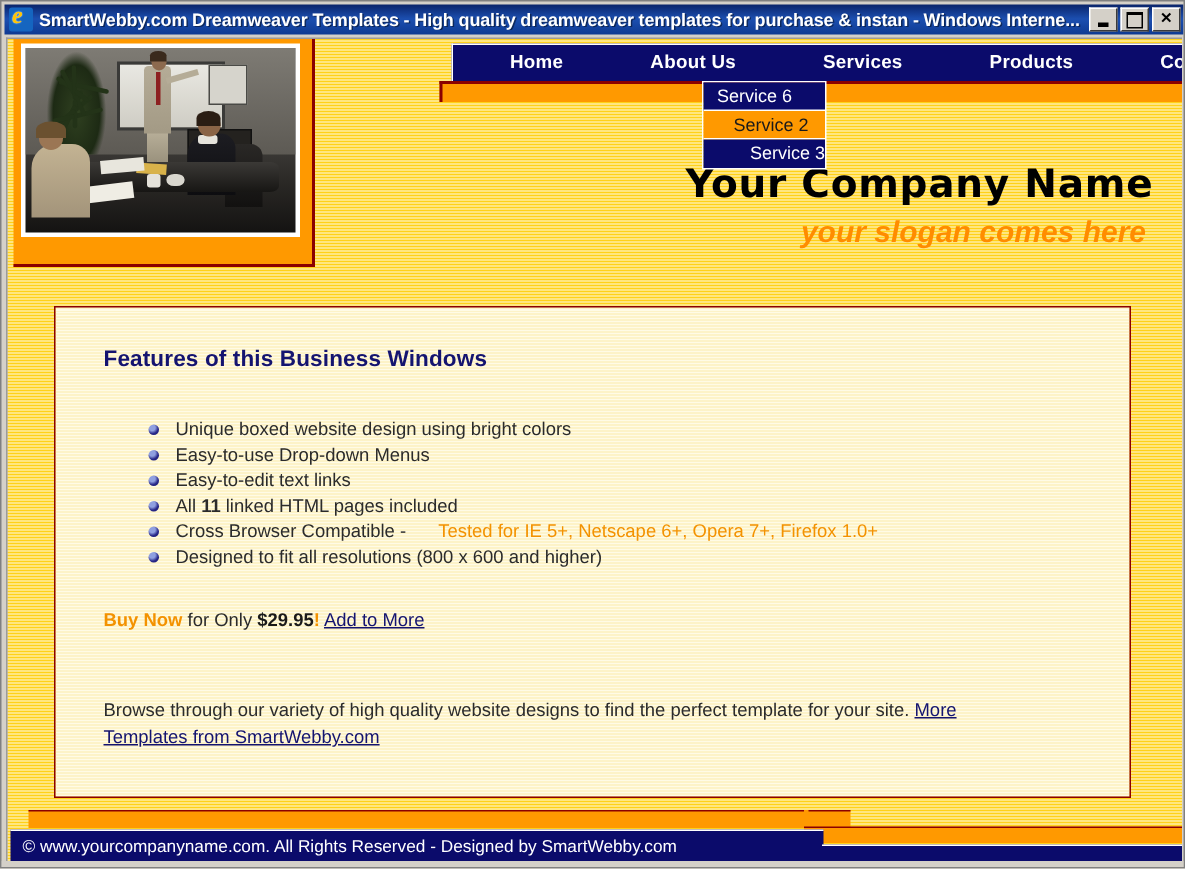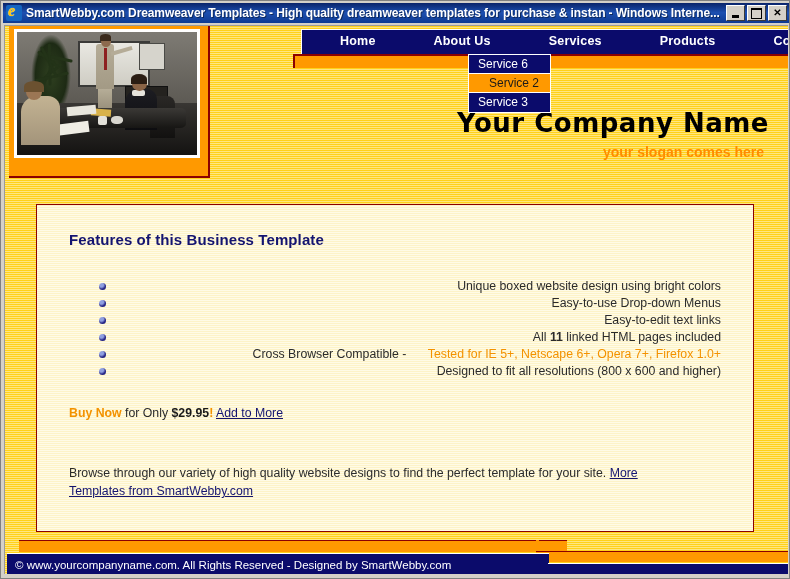--- a/index.html
+++ b/index.html
@@ -205,36 +205,37 @@
   .ditem {
     height: 19px; line-height: 19px;
     background: #0b0b6b;
     color: #ffffff;
     font-size: 12px;
     padding-left: 9px;
     border-bottom: 1px solid #ffffff;
     cursor: pointer;
     white-space: nowrap;
   }
-  .ditem:last-child { border-bottom: none; }
+  .ditem:last-child { border-bottom: none; text-align: right; }
   .ditem.hl { background: #ff9900; color: #1a1a1a; padding-left: 20px; }
 
   
   #company {
     position: absolute; left: 452px; top: 82px;
     font-size: 26px;
     font-weight: bold;
     color: #000000;
     letter-spacing: 0.5px;
     font-family: "DejaVu Sans", sans-serif;
     white-space: nowrap;
   }
   #slogan {
     position: absolute; right: 25px; top: 118px;
-    font-size: 14px;
+    font-size: 20px;
+    font-style: italic;
     font-weight: bold;
     color: #ff8c00;
     white-space: nowrap;
   }
 
   
   #content {
     position: absolute; left: 31px; top: 178px;
     width: 718px; height: 328px;
     background:
@@ -248,21 +249,20 @@
     margin: 0 0 30px 0;
     font-size: 15px;
     font-weight: bold;
     color: #141470;
     letter-spacing: 0.1px;
   }
   #features {
     list-style: none;
     margin: 0 0 0 30px;
     padding: 0;
-    text-align: right;
   }
   #features li {
     position: relative;
     font-size: 12.3px;
     color: #2b2b2b;
     line-height: 17px;
     padding-left: 18px;
     margin-bottom: 0px;
     white-space: nowrap;
   }
@@ -429,21 +429,21 @@
         <div class="ditem hl">Service 2</div>
         <div class="ditem">Service 3</div>
       </div>
 
       <div id="company">Your Company Name</div>
       <div id="slogan">your slogan comes here</div>
 
     </div>
 
     <div id="content">
-      <h1>Features of this Business Template</h1>
+      <h1>Features of this Business Windows</h1>
 
       <ul id="features">
         <li><span>Unique boxed website design using bright colors</span></li>
         <li><span>Easy-to-use Drop-down Menus</span></li>
         <li><span>Easy-to-edit text links</span></li>
         <li><span>All </span><span class="bold">11</span><span> linked HTML pages included</span></li>
         <li><span>Cross Browser Compatible - </span><span class="orange-txt">Tested for IE 5+, Netscape 6+, Opera 7+, Firefox 1.0+</span></li>
         <li><span>Designed to fit all resolutions (800 x 600 and higher)</span></li>
       </ul>
 

